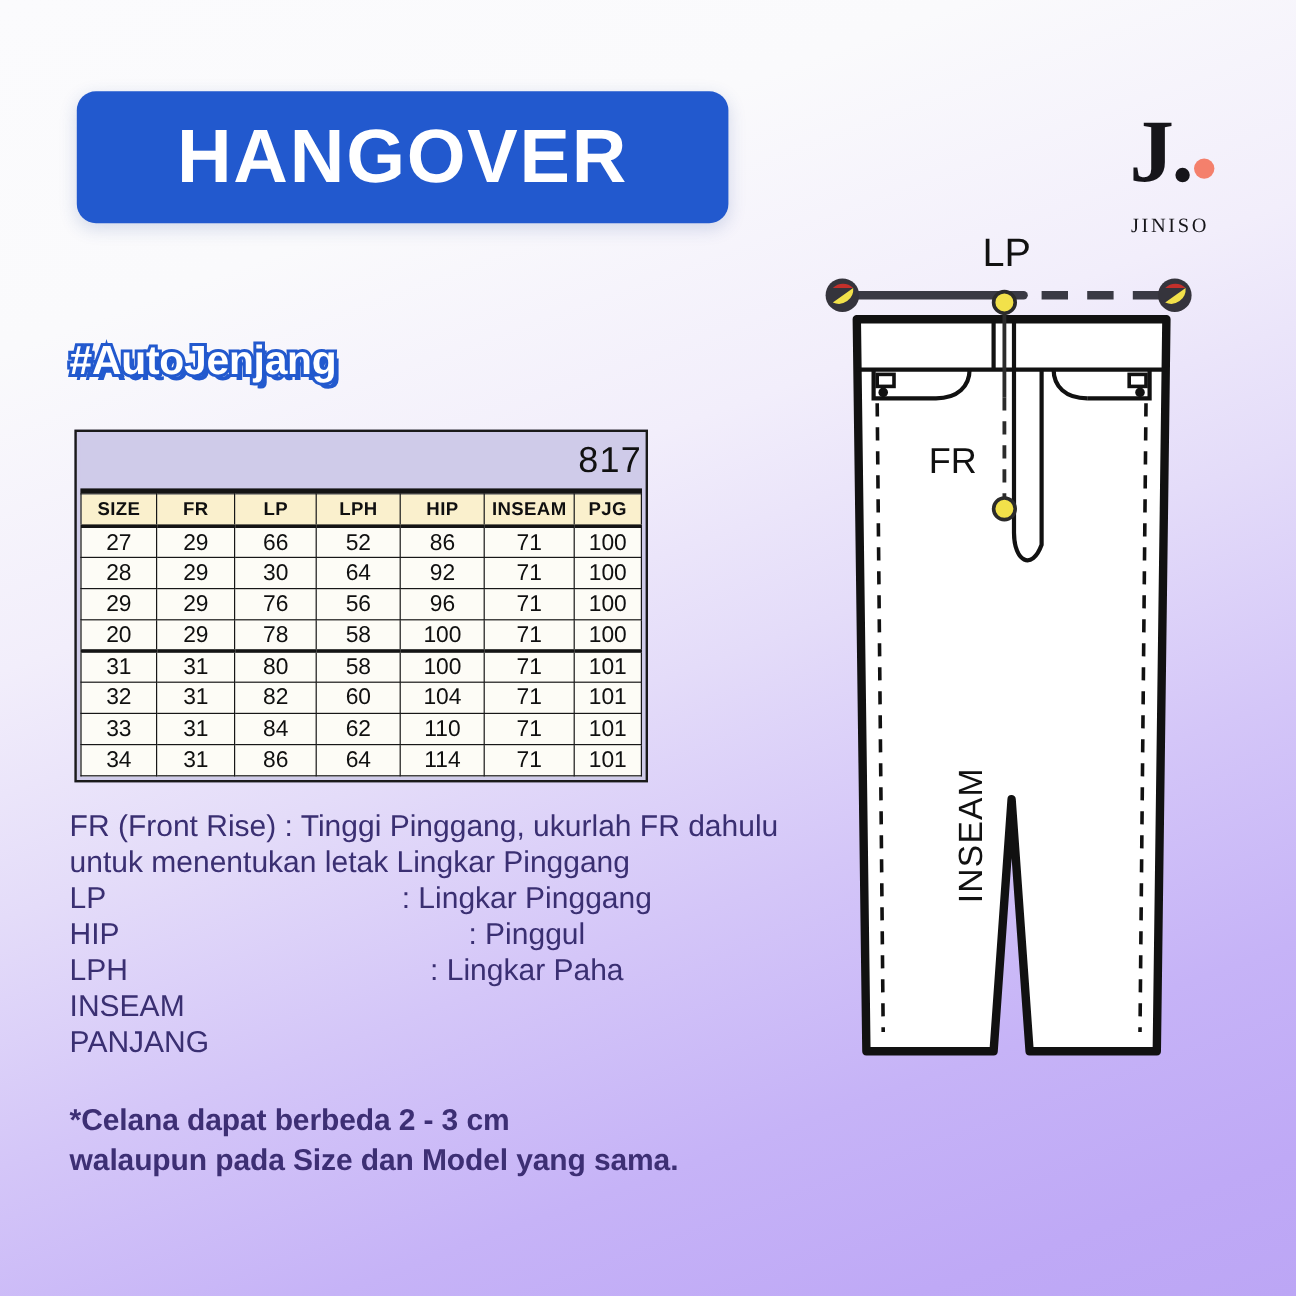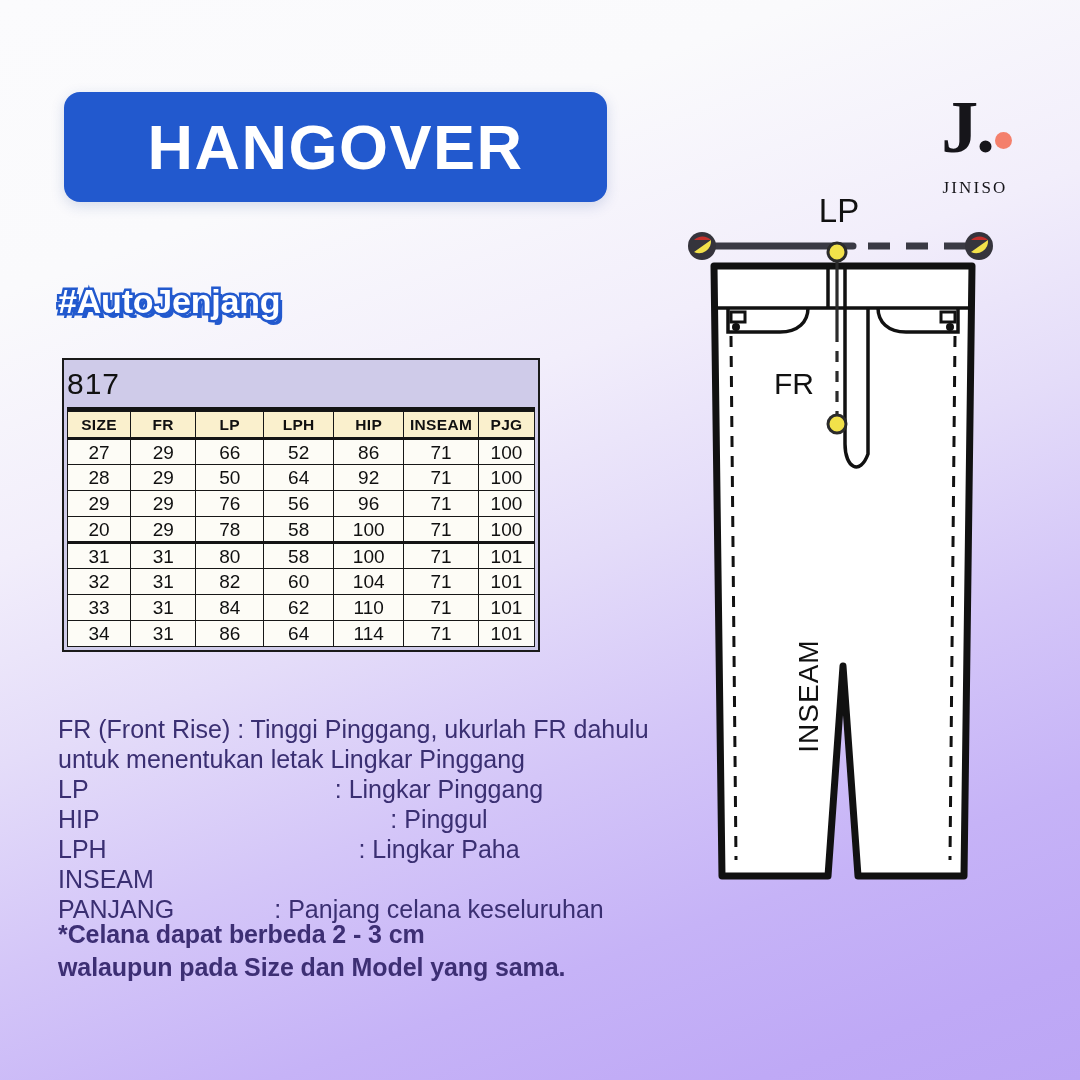--- a/index.html
+++ b/index.html
@@ -24,21 +24,21 @@
         #c6b3f7 80%,
         #bfa9f6 92%,
         #bca6f5 100%);
     overflow:hidden;
   }
 
   
 
   #brand-badge {
     position:absolute;
-    left:64px; top:92px;
+    left:64px; top:76px;
     width:543px; height:110px;
     background:#2259ce;
     border-radius:16px;
     display:flex; align-items:center; justify-content:center;
     box-shadow:0 4px 14px rgba(40,70,150,.18);
   }
   #brand-badge .txt {
     color:#ffffff;
     font-size:63px;
     font-weight:bold;
@@ -75,21 +75,21 @@
     position:absolute;
     left:62px; top:358px;
     width:478px;
     background:#cfcbe9;
     padding:3px;
     border:2px solid #1a1a1a;
   }
   #table-title {
     background:#cfcbe9;
     border-bottom:4px solid #141414;
-    text-align:left;
+    text-align:right;
     font-size:30px;
     color:#111;
     padding:6px 0 8px;
     line-height:1;
     letter-spacing:1px;
   }
   table#size-table {
     border-collapse:collapse;
     width:100%;
     background:#fdfcf6;
@@ -124,21 +124,21 @@
   
 
   #legend {
     position:absolute;
     left:58px; top:674px;
     width:640px;
     color:#3a2f72;
     font-size:25px;
     line-height:30px;
   }
-  #legend .fr-line { display:block; width:640px;margin-top:40px; }
+  #legend .fr-line { display:block; width:640px; }
   #legend .row { display:flex; }
   #legend .row .k { width:122px; flex:0 0 122px; }
   #legend .row .v { flex:1 1 auto;text-align:center; }
 
   #footnote {
     position:absolute;
     left:58px; top:918px;
     color:#3d2f74;
     font-size:25px;
     font-weight:bold;
@@ -221,21 +221,21 @@
             <td>29</td>
             <td>66</td>
             <td>52</td>
             <td>86</td>
             <td>71</td>
             <td>100</td>
           </tr>
           <tr>
             <td>28</td>
             <td>29</td>
-            <td>50</td>
+            <td>30</td>
             <td>64</td>
             <td>92</td>
             <td>71</td>
             <td>100</td>
           </tr>
           <tr>
             <td>29</td>
             <td>29</td>
             <td>76</td>
             <td>56</td>
@@ -305,21 +305,20 @@
         </div>
         <div class="row">
           <span class="k">LPH</span>
           <span class="v">: Lingkar Paha</span>
         </div>
         <div class="row">
           <span class="k">INSEAM</span>
         </div>
         <div class="row">
           <span class="k">PANJANG</span>
-          <span class="v">: Panjang celana keseluruhan</span>
         </div>
       </div>
   </div>
 
   <div id="footnote">
     <div>*Celana dapat berbeda 2 - 3 cm</div>
     <div>walaupun pada Size dan Model yang sama.</div>
   </div>
 
   <div id="diagram">

